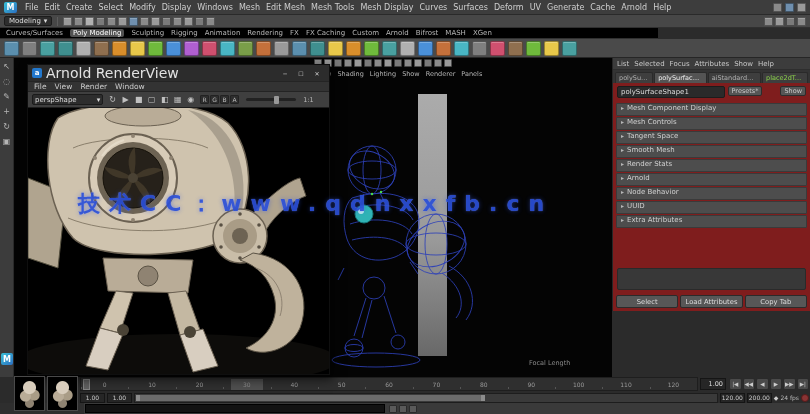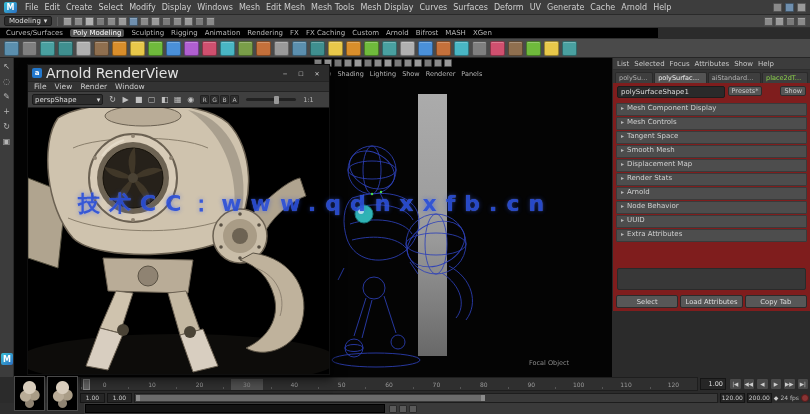--- a/index.html
+++ b/index.html
@@ -342,21 +342,21 @@
         <ellipse cx="40" cy="250" rx="9" ry="3.5"></ellipse>
         <circle cx="84" cy="244" r="7"></circle>
         <ellipse cx="62" cy="262" rx="44" ry="7"></ellipse>
         <path d="M30,170 L24,182 M96,164 L104,176"></path>
       </g>
       <circle cx="50" cy="116" r="9" fill="#2fb3b5" stroke="#17777a" stroke-width="1"></circle>
       <circle cx="47" cy="113" r="3" fill="#bfeaea"></circle>
       <circle cx="58" cy="96" r="1.2" fill="#4adf4a"></circle>
       <circle cx="67" cy="94" r="1.2" fill="#4adf4a"></circle>
     </svg>
-    <div class="vp-hud">Focal Object</div>
+    <div class="vp-hud">Focal Length</div>
   </div>
 
   <div class="arnold">
     <div class="aw-title">
       <div class="aw-icon">a</div>
       <span class="aw-title-text">Arnold RenderView</span>
       <div class="aw-winbtns">
 
       <span class="aw-winbtn">─</span>
           <span class="aw-winbtn">☐</span>
@@ -489,24 +489,20 @@
         <div class="ae-sec">
         <span class="ae-sec-arrow">▸</span>
         <span class="ae-sec-label">Tangent Space</span>
       </div>
         <div class="ae-sec">
         <span class="ae-sec-arrow">▸</span>
         <span class="ae-sec-label">Smooth Mesh</span>
       </div>
         <div class="ae-sec">
         <span class="ae-sec-arrow">▸</span>
-        <span class="ae-sec-label">Displacement Map</span>
-      </div>
-        <div class="ae-sec">
-        <span class="ae-sec-arrow">▸</span>
         <span class="ae-sec-label">Render Stats</span>
       </div>
         <div class="ae-sec">
         <span class="ae-sec-arrow">▸</span>
         <span class="ae-sec-label">Arnold</span>
       </div>
         <div class="ae-sec">
         <span class="ae-sec-arrow">▸</span>
         <span class="ae-sec-label">Node Behavior</span>
       </div>

